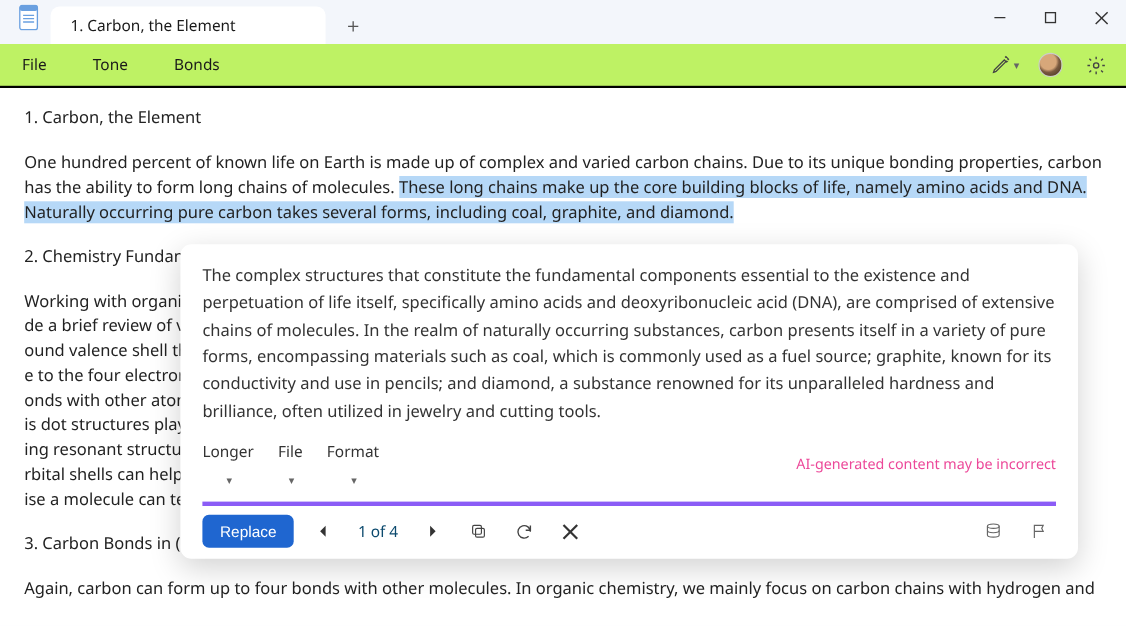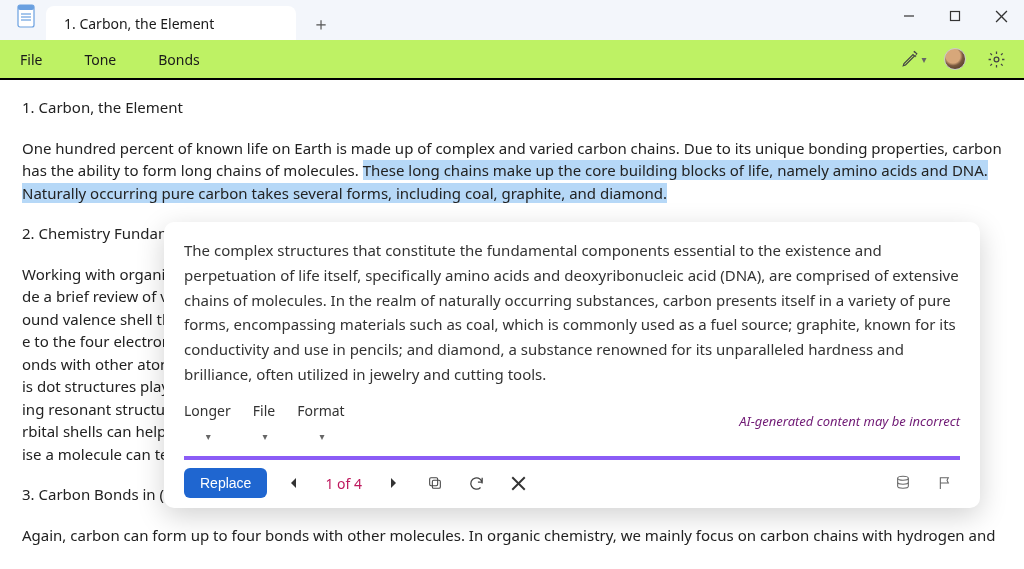--- a/index.html
+++ b/index.html
@@ -154,23 +154,22 @@
     margin-bottom: 12px;
   }
   .popup-opts .opt {
     display: flex;
     align-items: center;
     gap: 6px;
     flex-direction: column;
   }
   .popup-opts .disclaimer {
     margin-left: auto;
-    color: #701a75;
+    color: #ec4899;
     font-size: 13px;
-    font-style: italic;
   }
   .popup-actions {
     display: flex;
     align-items: center;
     gap: 12px;
     padding-top: 8px;
     border-top: 4px solid #8b5cf6;
   }
   .replace-btn {
     background: #1f66d0;
@@ -182,21 +181,21 @@
   }
   .nav-arrow, .action-icn {
     width: 30px;
     height: 30px;
     display: flex;
     align-items: center;
     justify-content: center;
     color: #444;
     border-radius: 4px;
   }
-  .counter { font-size: 14px; color: #be185d; padding: 0 4px; }
+  .counter { font-size: 14px; color: #0c4a6e; padding: 0 4px; }
   .popup-actions .right { margin-left: auto; display: flex; gap: 12px; }
   svg { display: block; }
 </style>
 </head>
 <body>
 
 <div class="titlebar">
   <div class="app-icon">
     <svg viewBox="0 0 20 24" width="20" height="24">
       <rect x="2" y="1" width="16" height="22" rx="2" fill="#fff" stroke="#6aa0e0" stroke-width="1.2"></rect>

